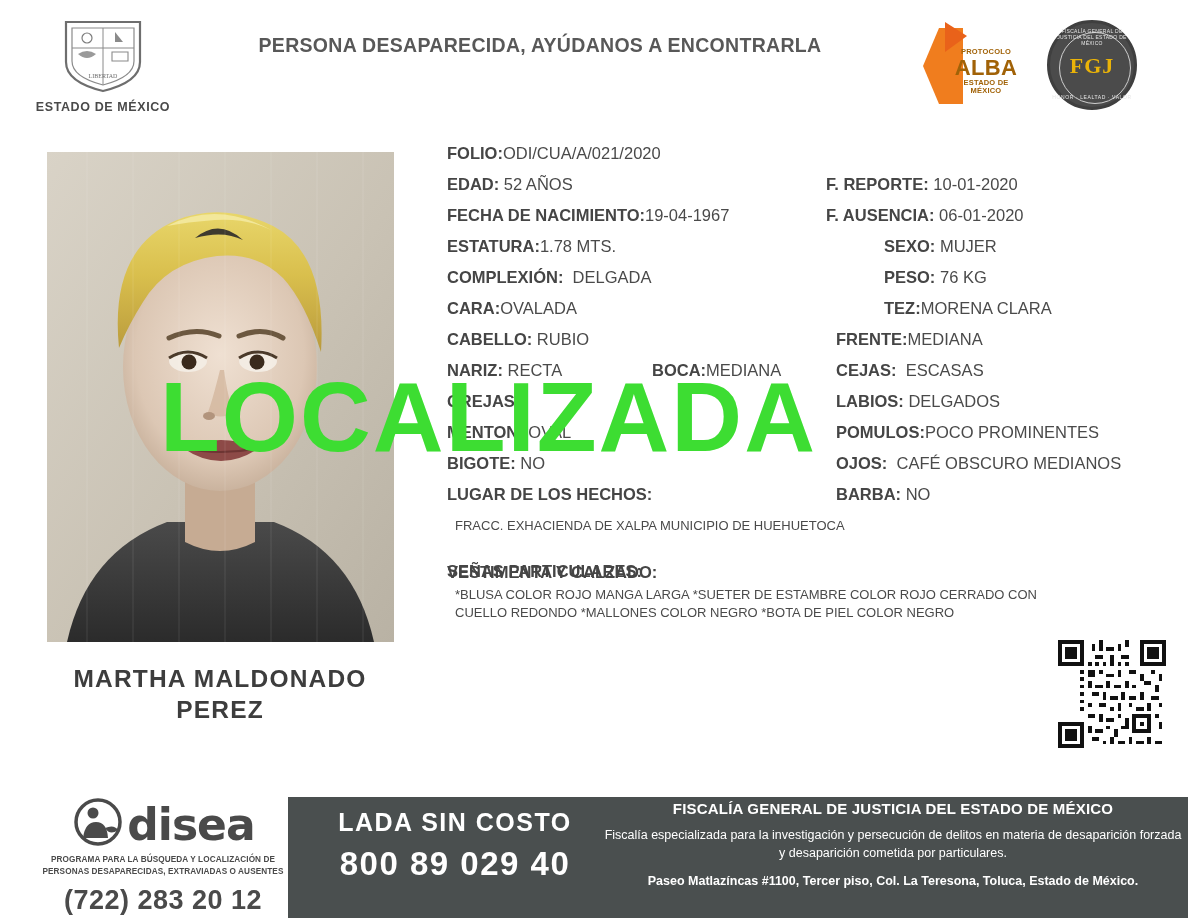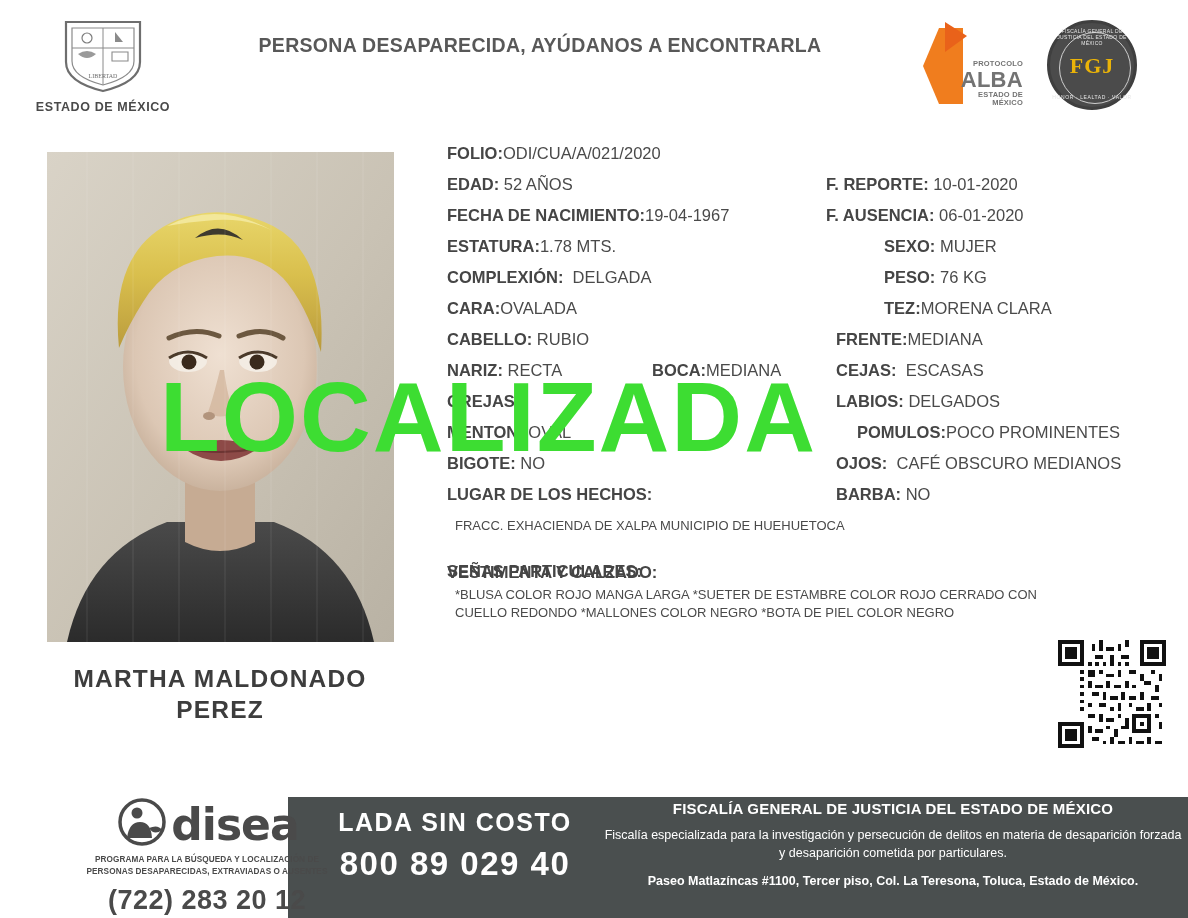--- a/index.html
+++ b/index.html
@@ -64,26 +64,25 @@
 
   
   .alba-logo {
     position: absolute;
     left: 905px; top: 22px;
     width: 118px; height: 88px;
   }
   .alba-text {
     position: absolute;
     left: 44px; top: 26px;
-    color: #737373;
+    color: #a16207;
     font-size: 13px;
     font-weight: bold;
     line-height: 1.05;
-    text-align: right;
-    margin-top: 12px;
+    text-align: center;
   }
   .alba-text .big { font-size: 22px; letter-spacing: .3px; }
   .alba-text .sm { font-size: 7.5px; font-weight: bold; letter-spacing: .2px; }
 
   
   .fgj-logo {
     position: absolute;
     left: 1032px; top: 20px;
     width: 120px; height: 92px;
   }
@@ -221,21 +220,20 @@
   }
   .fgj-foot .f1 { font-size: 15px; font-weight: bold; letter-spacing: .2px; }
   .fgj-foot .f2 { font-size: 12.5px; line-height: 1.45; margin-top: 9px; }
   .fgj-foot .f3 { font-size: 12.5px; font-weight: bold; line-height: 1.45; margin-top: 10px; }
 
   .disea {
     position: absolute;
     left: 38px; top: 798px;
     width: 250px;
     text-align: center;
-    margin-left: 44px;
   }
   .disea-logo-row {
     display: flex;
     align-items: center;
     justify-content: center;
     gap: 2px;
   }
   .disea-word {
     font-size: 44px;
     font-weight: bold;
@@ -434,21 +432,21 @@
   <div class="fld" style="left:447px; top:254px;">
     <b>OREJAS:</b>&nbsp;<span class="v"></span>
   </div>
   <div class="fld" style="left:836px; top:254px;">
     <b>LABIOS:</b>&nbsp;<span class="v">DELGADOS</span>
   </div>
 
   <div class="fld" style="left:447px; top:285px;">
     <b>MENTON:</b>&nbsp;<span class="v">OVAL</span>
   </div>
-  <div class="fld" style="left:836px; top:285px;margin-left:21px;">
+  <div class="fld" style="left:836px; top:285px;">
     <b>POMULOS:</b><span class="v">POCO PROMINENTES</span>
   </div>
 
   <div class="fld" style="left:447px; top:316px;">
     <b>BIGOTE:</b>&nbsp;<span class="v">NO</span>
   </div>
   <div class="fld" style="left:836px; top:316px;">
     <b>OJOS:</b>&nbsp;&nbsp;<span class="v">CAFÉ OBSCURO MEDIANOS</span>
   </div>
 

